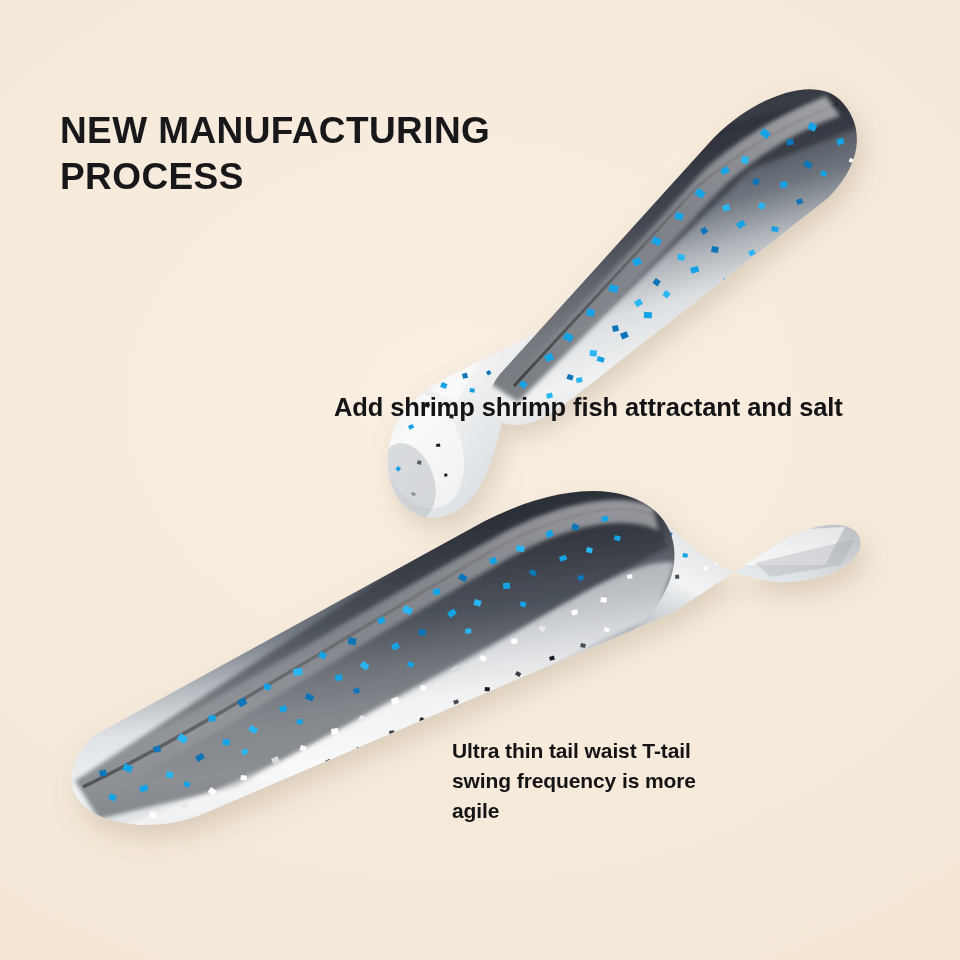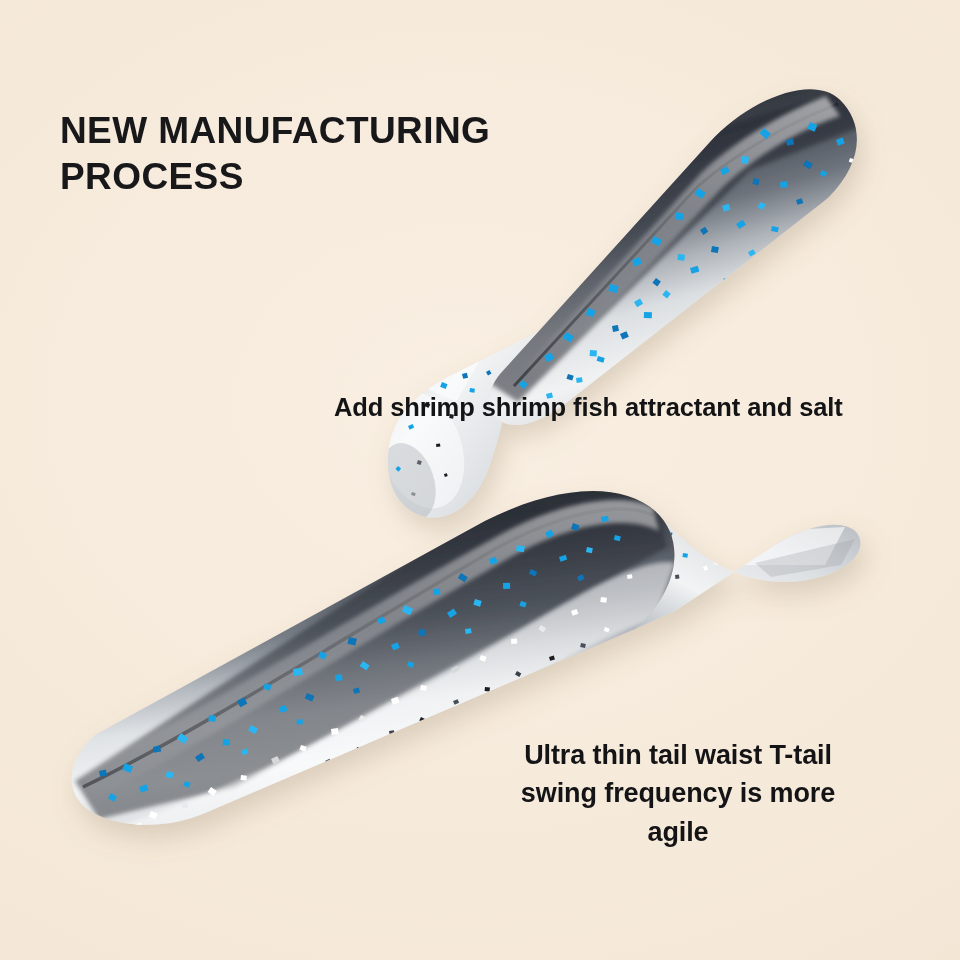--- a/index.html
+++ b/index.html
@@ -53,23 +53,23 @@
     left: 334px;
     top: 392px;
     font-size: 25.5px;
     line-height: 1.2;
     white-space: nowrap;
   }
   #caption-tail {
     left: 452px;
     top: 736px;
     width: 452px;
-    font-size: 27px;
+    font-size: 21px;
     line-height: 1.42;
-    text-align: center;
+    text-align: left;
     white-space: pre-line;
   }
 
   
   .lure {
     position: absolute;
     transform-origin: 50% 50%;
   }
   .lure svg { display: block; overflow: visible; }
 

